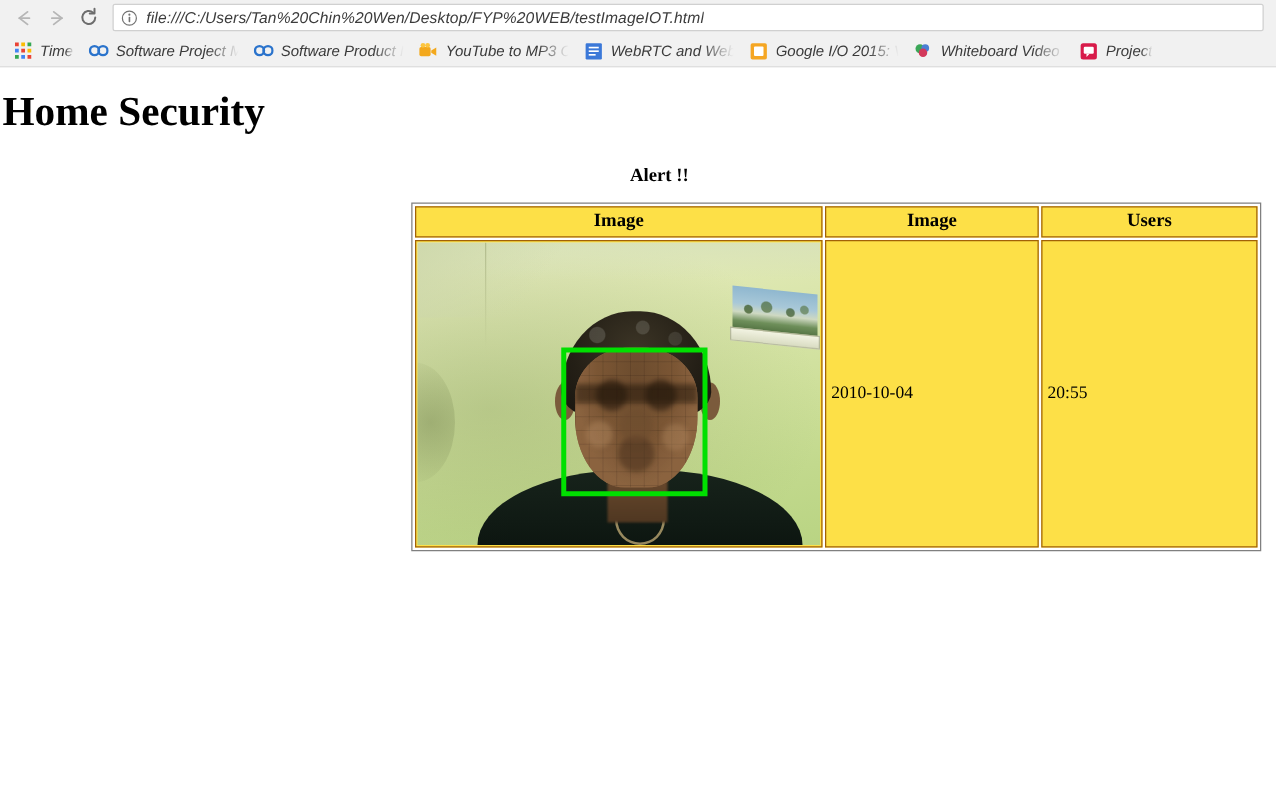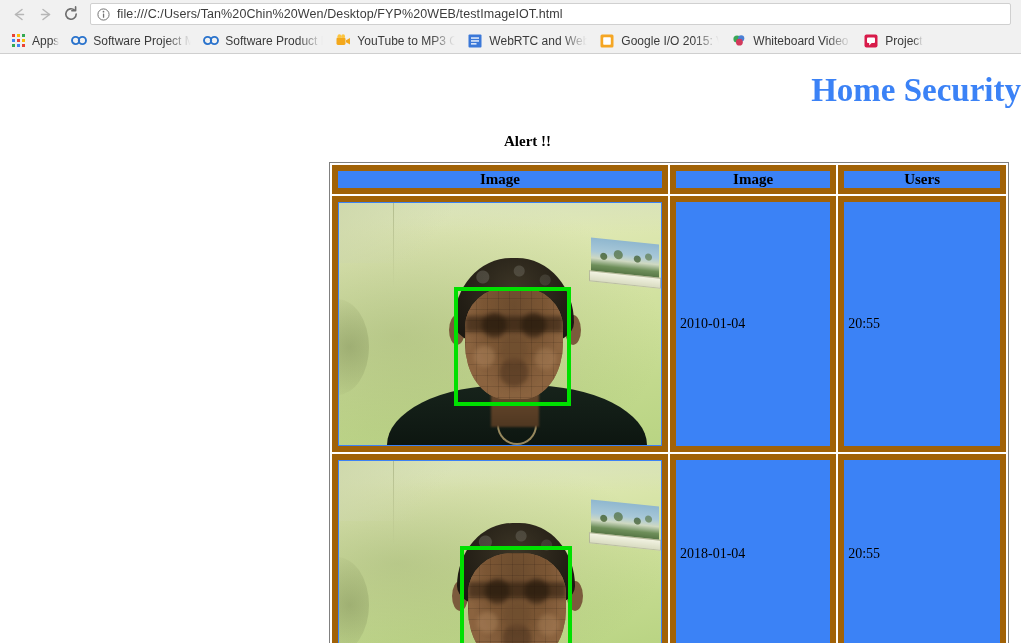--- a/index.html
+++ b/index.html
@@ -9,20 +9,21 @@
     overflow: hidden;
     background: #ffffff;
     font-family: "Liberation Sans", sans-serif;
   }
 
   
   #browser-chrome {
     width: 1021px;
     background: #f1f1f1;
     border-bottom: 1px solid #cfcfcf;
+    font-style: italic;
   }
 
   #toolbar {
     height: 28px;
     display: flex;
     align-items: center;
     padding: 0 6px;
     background: #f1f1f1;
   }
 
@@ -106,25 +107,24 @@
     height: 590px;
     background: #ffffff;
     overflow: hidden;
     position: relative;
   }
 
   #page-title {
     font-family: "Liberation Serif", serif;
     font-weight: bold;
     font-size: 33px;
-    color: #3b82f6;
+    color: #000000;
     margin: 18px 0 0 0;
     padding: 0 0 0 2px;
     line-height: 1.1;
-    text-align: right;
   }
 
   #alert-heading {
     font-family: "Liberation Serif", serif;
     font-weight: bold;
     font-size: 15px;
     color: #000;
     text-align: center;
     margin: 25px 0 0 0;
     padding-right: 14px;
@@ -134,22 +134,22 @@
   
   #alert-table {
     border-collapse: separate;
     border-spacing: 2px;
     border: 1px solid #808080;
     margin: 12px 0 0 329px;
     width: 680px;
     background: #ffffff;
   }
   #alert-table th, #alert-table td {
-    border: 6px solid #a16207;
-    background: #3b82f6;
+    border: 1px solid #a16207;
+    background: #fde047;
     padding: 0;
   }
   #alert-table th {
     font-family: "Liberation Serif", serif;
     font-weight: bold;
     font-size: 15px;
     color: #000;
     height: 25px;
     text-align: center;
   }
@@ -389,21 +389,21 @@
             <i style="background:#fbbc05"></i>
             <i style="background:#34a853"></i>
           <i style="background:#4285f4"></i>
             <i style="background:#ea4335"></i>
             <i style="background:#fbbc05"></i>
           <i style="background:#34a853"></i>
             <i style="background:#4285f4"></i>
             <i style="background:#ea4335"></i>
         </span>
       </span>
-      <span class="bm-label">Apps</span>
+      <span class="bm-label">Time</span>
     </div>
 
     <div class="bookmark">
       <span class="bm-ico">
         <svg width="16" height="11" viewBox="0 0 16 11">
           <circle cx="4.6" cy="5.5" r="3.6" fill="none" stroke="#2a73cc" stroke-width="1.9"></circle>
           <circle cx="11.4" cy="5.5" r="3.6" fill="none" stroke="#2a73cc" stroke-width="1.9"></circle>
         </svg>
       </span>
       <span class="bm-label">Software Project Man</span>
@@ -513,46 +513,20 @@
             <div class="ear left"></div>
             <div class="ear right"></div>
             <div class="hair"></div>
             <div class="face">
               <div class="mosaic"></div>
             </div>
 
             <div class="detect-box box-r1"></div>
           </div>
         </td>
-        <td class="cell-text col-date">2010-01-04</td>
+        <td class="cell-text col-date">2010-10-04</td>
         <td class="cell-text col-time">20:55</td>
       </tr>
 
-      <tr>
-        <td class="cell-img">
-          <div class="photo short shifted">
-            <div class="ceiling"></div>
-            <div class="wall-corner-d"></div>
-            <div class="wall-corner-v"></div>
-            <div class="lamp"></div>
-
-            <div class="frame">
-              <div class="pic"></div>
-              <div class="mat"></div>
-            </div>
-
-            <div class="ear left"></div>
-            <div class="ear right"></div>
-            <div class="hair"></div>
-            <div class="face">
-              <div class="mosaic"></div>
-            </div>
-
-            <div class="detect-box box-r2"></div>
-          </div>
-        </td>
-        <td class="cell-text col-date">2018-01-04</td>
-        <td class="cell-text col-time">20:55</td>
-      </tr>
 
     </tbody>
   </table>
 </div>
 
 </body></html>

